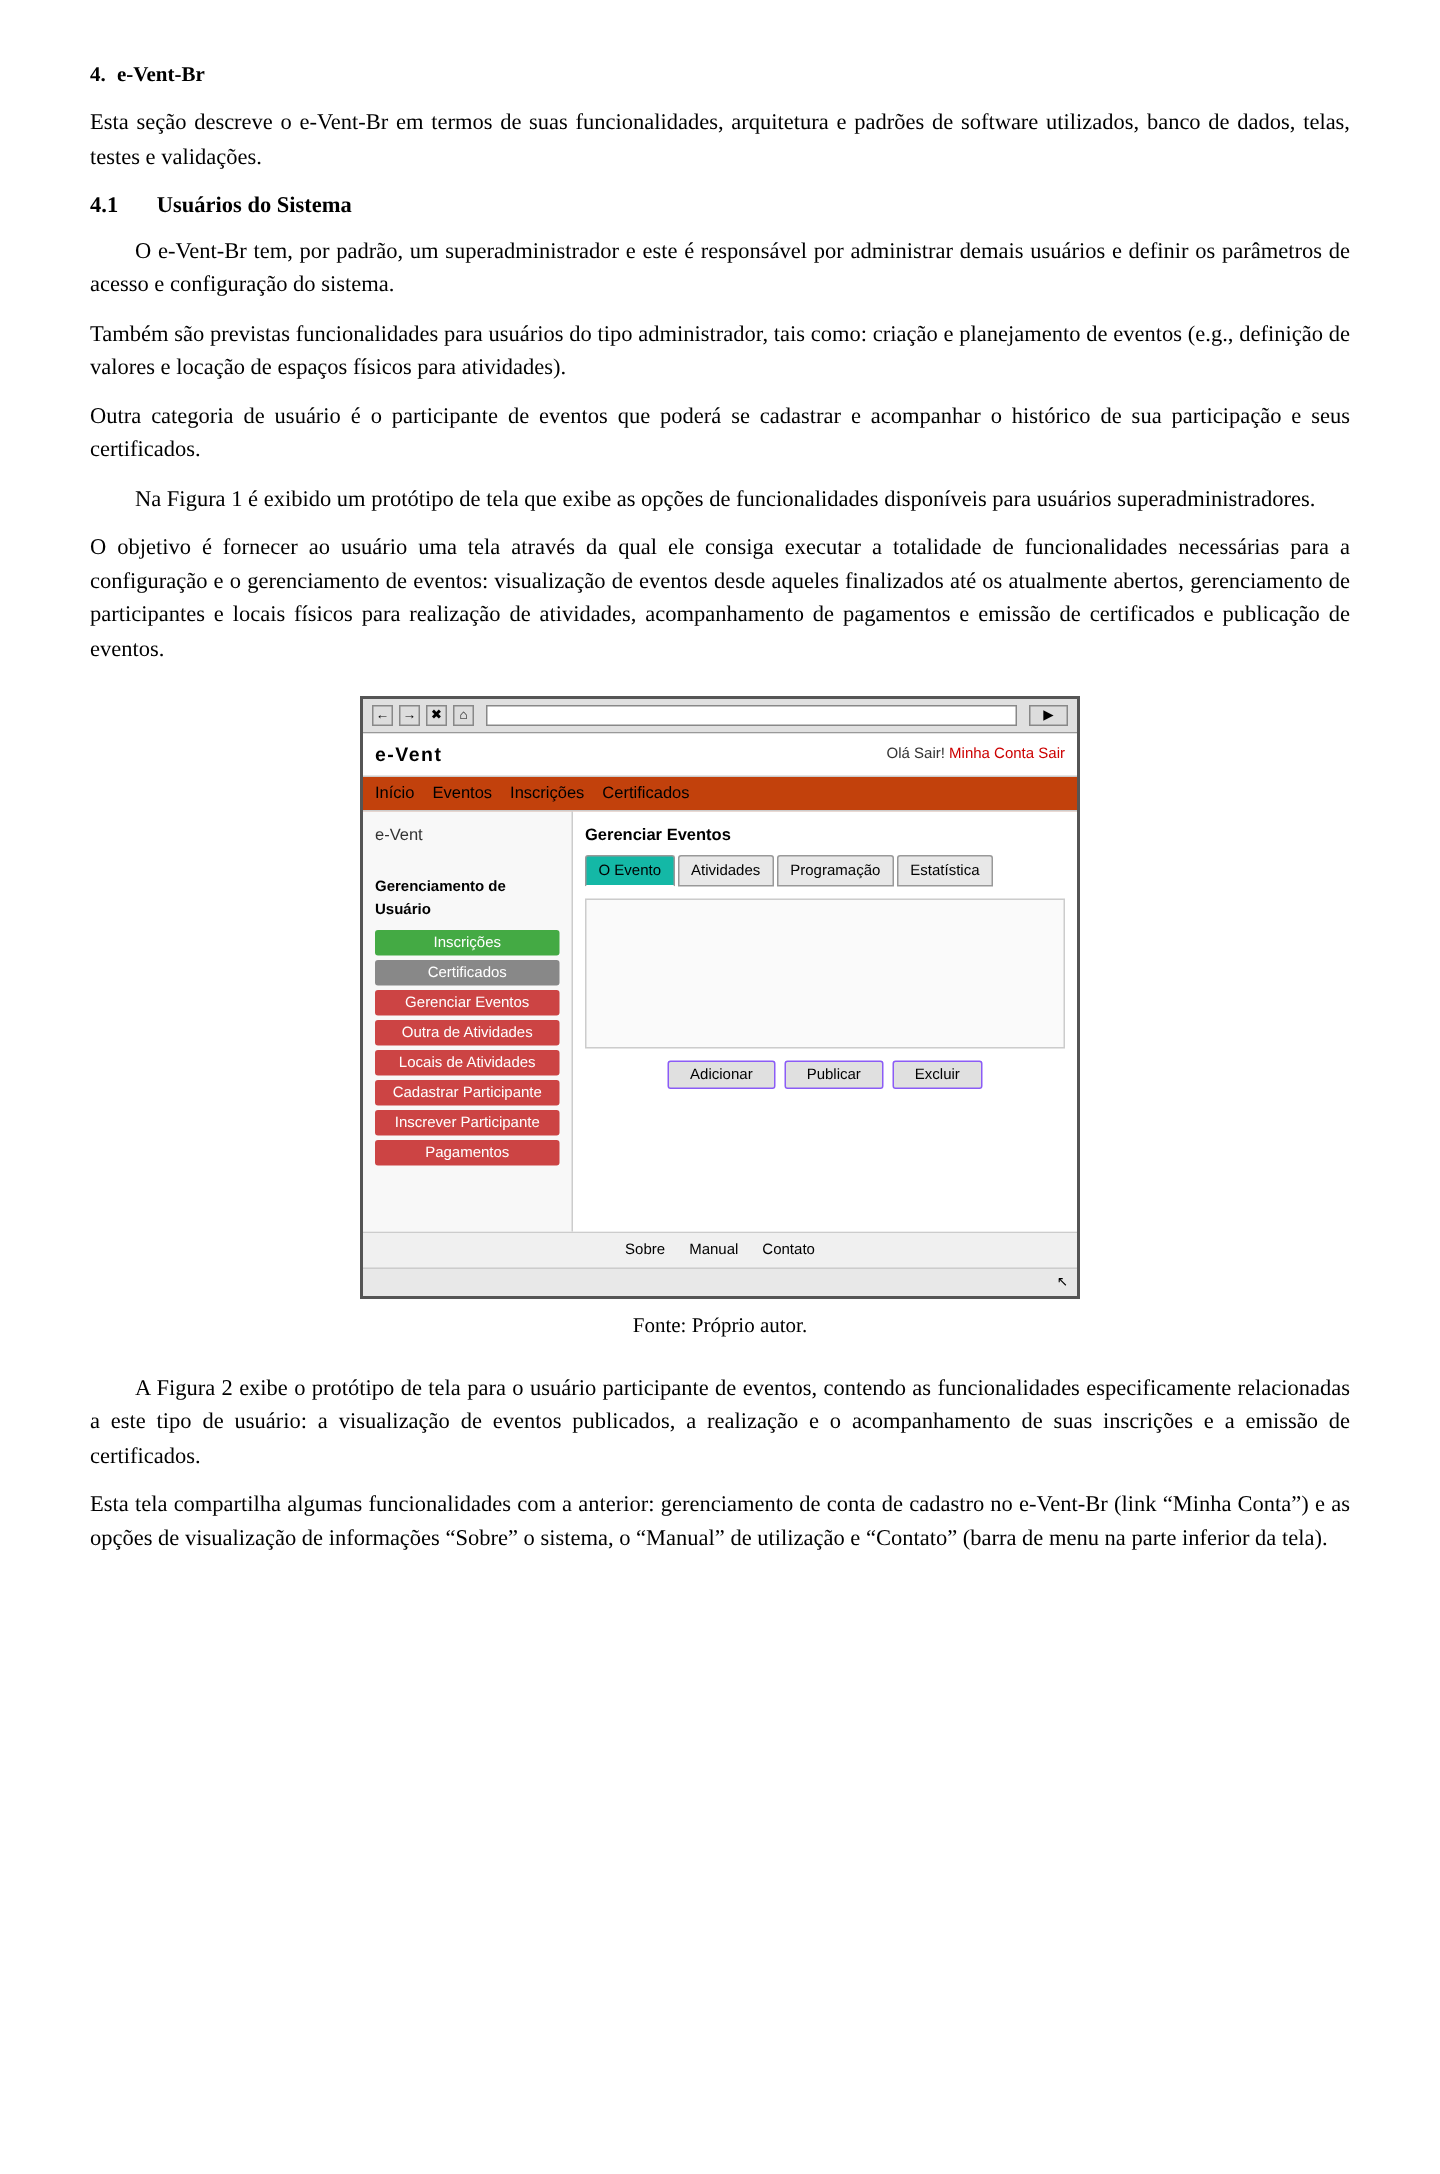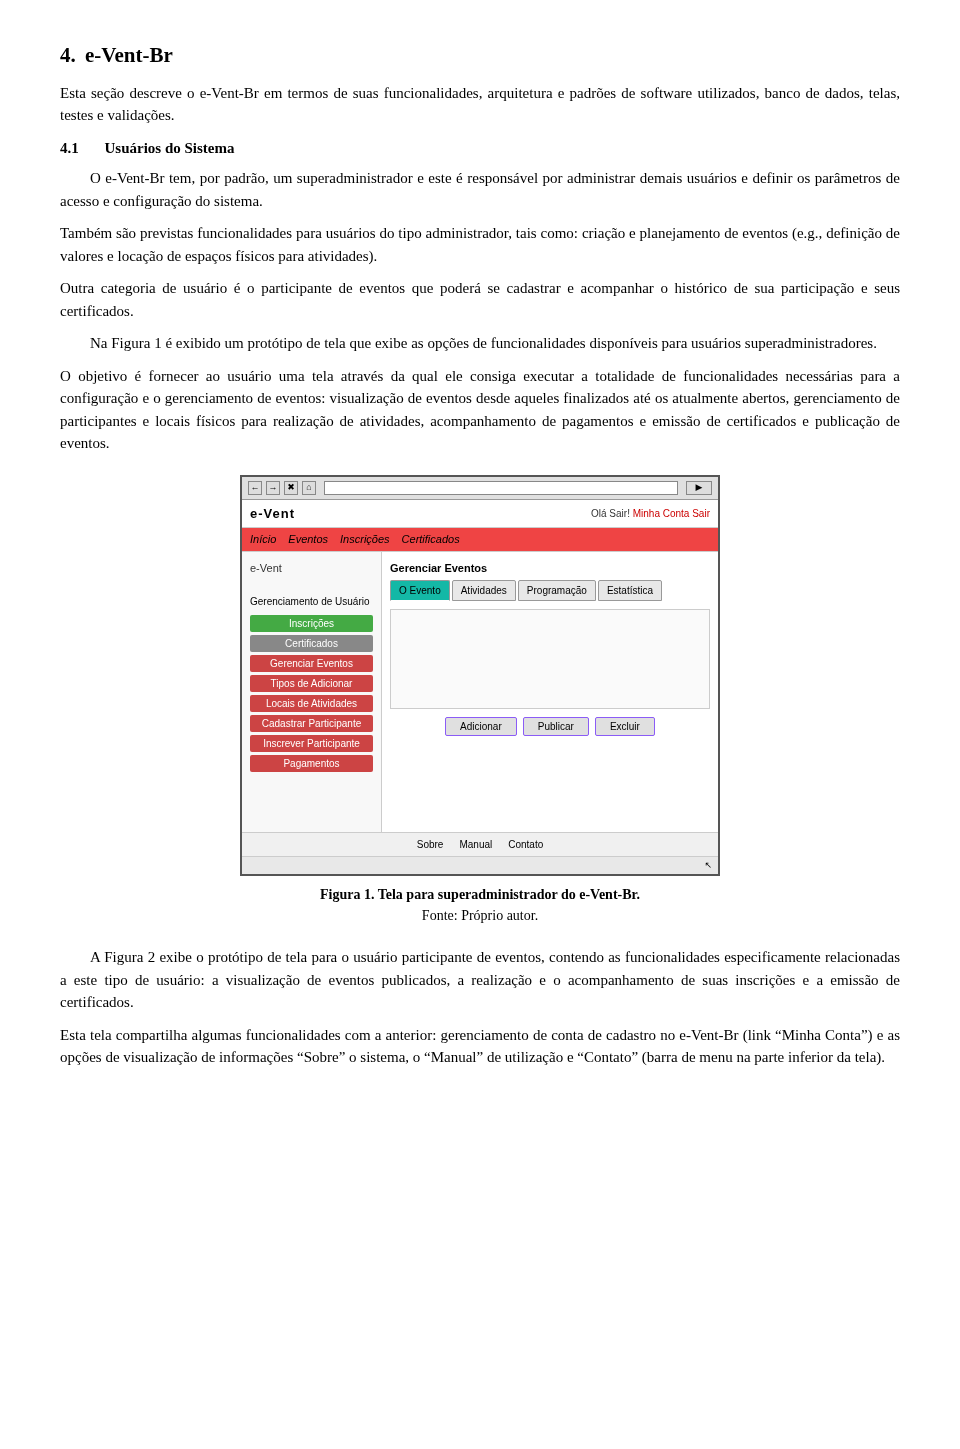--- a/index.html
+++ b/index.html
@@ -9,21 +9,21 @@
       font-size: 15px;
       color: #000;
       padding: 40px 60px;
       line-height: 1.5;
     }
     .page {
       max-width: 860px;
       margin: 0 auto;
     }
     h1.section-title {
-      font-size: 21px;
+      font-size: 14px;
       font-weight: bold;
       margin-bottom: 10px;
     }
     h2.subsection-title {
       font-size: 15px;
       font-weight: bold;
       margin-bottom: 8px;
     }
     p {
       text-align: justify;
@@ -101,27 +101,26 @@
     }
     .mockup-user-area {
       font-size: 10px;
       color: #333;
     }
     .mockup-user-area span.link {
       color: #c00;
       cursor: pointer;
     }
     .mockup-nav {
-      background: #ef4444;
+      background: #c2410c;
       border-bottom: 1px solid #ccc;
       padding: 3px 8px;
       display: flex;
       gap: 12px;
       font-size: 11px;
-      font-style: italic;
     }
     .mockup-nav span {
       cursor: pointer;
     }
     .mockup-body {
       display: flex;
       min-height: 280px;
     }
     .mockup-sidebar {
       width: 140px;
@@ -149,21 +148,21 @@
     .btn-green { background: #4a4; }
     .btn-gray { background: #888; }
     .btn-red { background: #c44; }
     .mockup-main {
       flex: 1;
       padding: 8px;
       background: #fff;
     }
     .mockup-section-title {
       font-size: 12px;
-      font-weight: normal;
+      font-weight: bold;
       margin-bottom: 6px;
       text-align: center;
       margin-top: 18px;
     }
     .mockup-sub-title {
       font-size: 11px;
       font-weight: bold;
       margin-bottom: 4px;
     }
     .mockup-tabs {
@@ -280,21 +279,21 @@
       </div>
 
       <div class="mockup-body">
 
         <div class="mockup-sidebar">
           <div class="mockup-sidebar-brand">e-Vent</div>
           <div class="mockup-section-title" style="font-size:10px; margin-bottom:6px; text-align:left;">Gerenciamento de Usuário</div>
           <button class="sidebar-btn btn-green">Inscrições</button>
           <button class="sidebar-btn btn-gray">Certificados</button>
           <button class="sidebar-btn btn-red">Gerenciar Eventos</button>
-          <button class="sidebar-btn btn-red">Tipos de Adicionar</button>
+          <button class="sidebar-btn btn-red">Outra de Atividades</button>
           <button class="sidebar-btn btn-red">Locais de Atividades</button>
           <button class="sidebar-btn btn-red">Cadastrar Participante</button>
           <button class="sidebar-btn btn-red">Inscrever Participante</button>
           <button class="sidebar-btn btn-red">Pagamentos</button>
         </div>
 
         <div class="mockup-main">
           <div class="mockup-sub-title">Gerenciar Eventos</div>
           <div class="mockup-tabs">
             <div class="mockup-tab active">O Evento</div>
@@ -316,21 +315,20 @@
         <span>Manual</span>
         <span>Contato</span>
       </div>
 
       <div class="mockup-statusbar">
         <span>↖</span>
       </div>
     </div>
 
     <div class="figure-caption">
-      <div><span class="caption-title">Figura 1. Tela para superadministrador do e-Vent-Br.</span></div>
       <div><span>Fonte: Próprio autor.</span></div>
     </div>
   </div>
 
   <p class="indent">A Figura 2 exibe o protótipo de tela para o usuário participante de eventos, contendo as funcionalidades especificamente relacionadas a este tipo de usuário: a visualização de eventos publicados, a realização e o acompanhamento de suas inscrições e a emissão de certificados.</p>
 
   <p>Esta tela compartilha algumas funcionalidades com a anterior: gerenciamento de conta de cadastro no e-Vent-Br (link “Minha Conta”) e as opções de visualização de informações “Sobre” o sistema, o “Manual” de utilização e “Contato” (barra de menu na parte inferior da tela).</p>
 
 </div>
 

